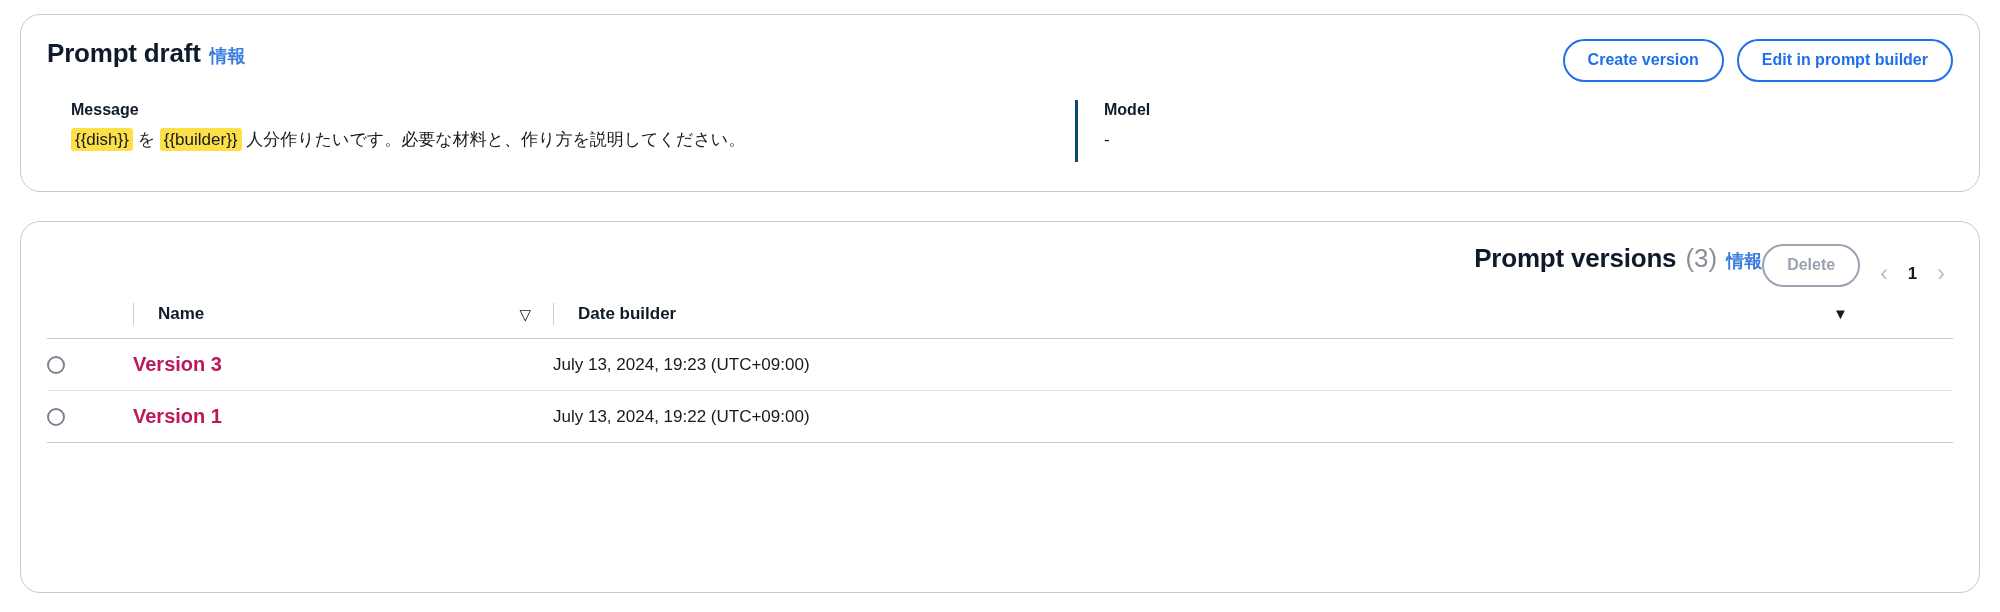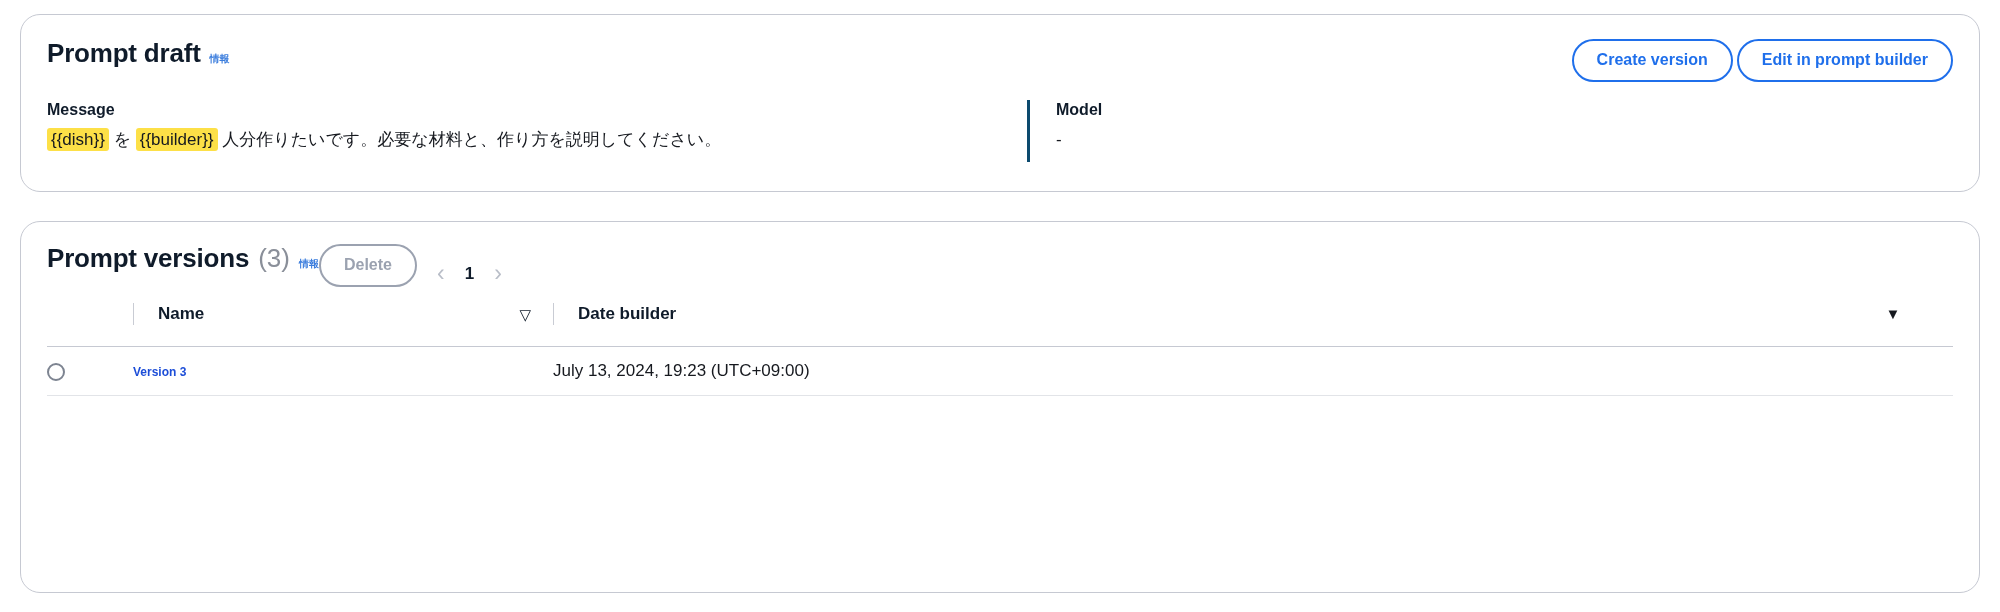--- a/index.html
+++ b/index.html
@@ -63,32 +63,32 @@
     color: #0f1b2a;
     line-height: 1.1;
   }
   .count {
     font-size: 26px;
     font-weight: 400;
     color: #8a8f99;
     line-height: 1.1;
   }
   .info-link {
-    font-size: 10px;
+    font-size: 18px;
     font-weight: 700;
     color: #3b7ddd;
     cursor: pointer;
     line-height: 1.1;
     text-decoration: none;
   }
 
   
   .btn-group {
     display: flex;
-    gap: 4px;
+    gap: 13px;
   }
   .btn {
     font-family: inherit;
     font-size: 16px;
     font-weight: 700;
     border-radius: 22px;
     padding: 10px 23px 11px 23px;
     background: #ffffff;
     border: 2px solid #1f6feb;
     color: #1f6feb;
@@ -103,20 +103,21 @@
   }
 
   
   .draft-body {
     display: flex;
     padding: 18px 26px 0 26px;
     gap: 0;
   }
   .field {
     box-sizing: border-box;
+    margin-left: 24px;
   }
   .field-message { width: 980px; padding-right: 26px; }
   .field-model {
     padding-left: 26px;
     border-left: 3px solid #0c4a6e;
     min-height: 62px;
   }
   .field-label {
     font-size: 16px;
     font-weight: 700;
@@ -137,21 +138,21 @@
     font-size: 17px;
     color: #16191f;
   }
 
   
   .versions-head {
     position: relative;
     padding: 22px 26px 0 26px;
     display: flex;
     align-items: flex-start;
-    justify-content: flex-start;
+    justify-content: flex-end;
   }
   .right-stack {
     display: flex;
     flex-direction: row;
     align-items: flex-end;
     gap: 14px;
   }
   .pagination {
     display: flex;
     align-items: center;
@@ -176,25 +177,25 @@
   }
 
   
   .table {
     margin-top: 10px;
     width: 100%;
     border-collapse: collapse;
     table-layout: fixed;
   }
   .table th {
-    text-align: center;
-    font-size: 17px;
-    font-weight: 700;
-    color: #0f1b2a;
-    padding: 6px 0 21px 0;
+    text-align: left;
+    font-size: 17px;
+    font-weight: 700;
+    color: #0f1b2a;
+    padding: 6px 0 13px 0;
     border-bottom: 1px solid #c6c9d2;
     vertical-align: middle;
   }
   .table td {
     font-size: 17px;
     color: #16191f;
     padding: 14px 0 14px 0;
     border-bottom: 1px solid #e2e4e8;
     vertical-align: middle;
   }
@@ -240,23 +241,23 @@
     border: 2px solid #7d8491;
     border-radius: 50%;
     box-sizing: border-box;
     background: #ffffff;
     cursor: pointer;
     vertical-align: middle;
   }
   .cell-radio { padding-left: 46px; }
   .cell-name { padding-left: 24px; }
   .link-name {
-    color: #1d4ed8;
-    font-weight: 700;
-    font-size: 12px;
+    color: #be185d;
+    font-weight: 700;
+    font-size: 20px;
     cursor: pointer;
     text-decoration: none;
     margin-top: 36px;
   }
   .cell-date { padding-left: 24px; }
 
   .table-wrap { padding: 0 26px; }
 </style>
 </head>
 <body>
@@ -348,20 +349,30 @@
               <span class="radio"></span>
             </td>
             <td class="cell-name">
               <a class="link-name">Version 3</a>
             </td>
             <td class="cell-date">July 13, 2024, 19:23 (UTC+09:00)</td>
             <td></td>
           </tr>
 
 
+          <tr class="last-row">
+            <td class="cell-radio">
+              <span class="radio"></span>
+            </td>
+            <td class="cell-name">
+              <a class="link-name">Version 1</a>
+            </td>
+            <td class="cell-date">July 13, 2024, 19:22 (UTC+09:00)</td>
+            <td></td>
+          </tr>
 
         </tbody>
       </table>
     </div>
 
   </section>
 
 </div>
 
 </body></html>

